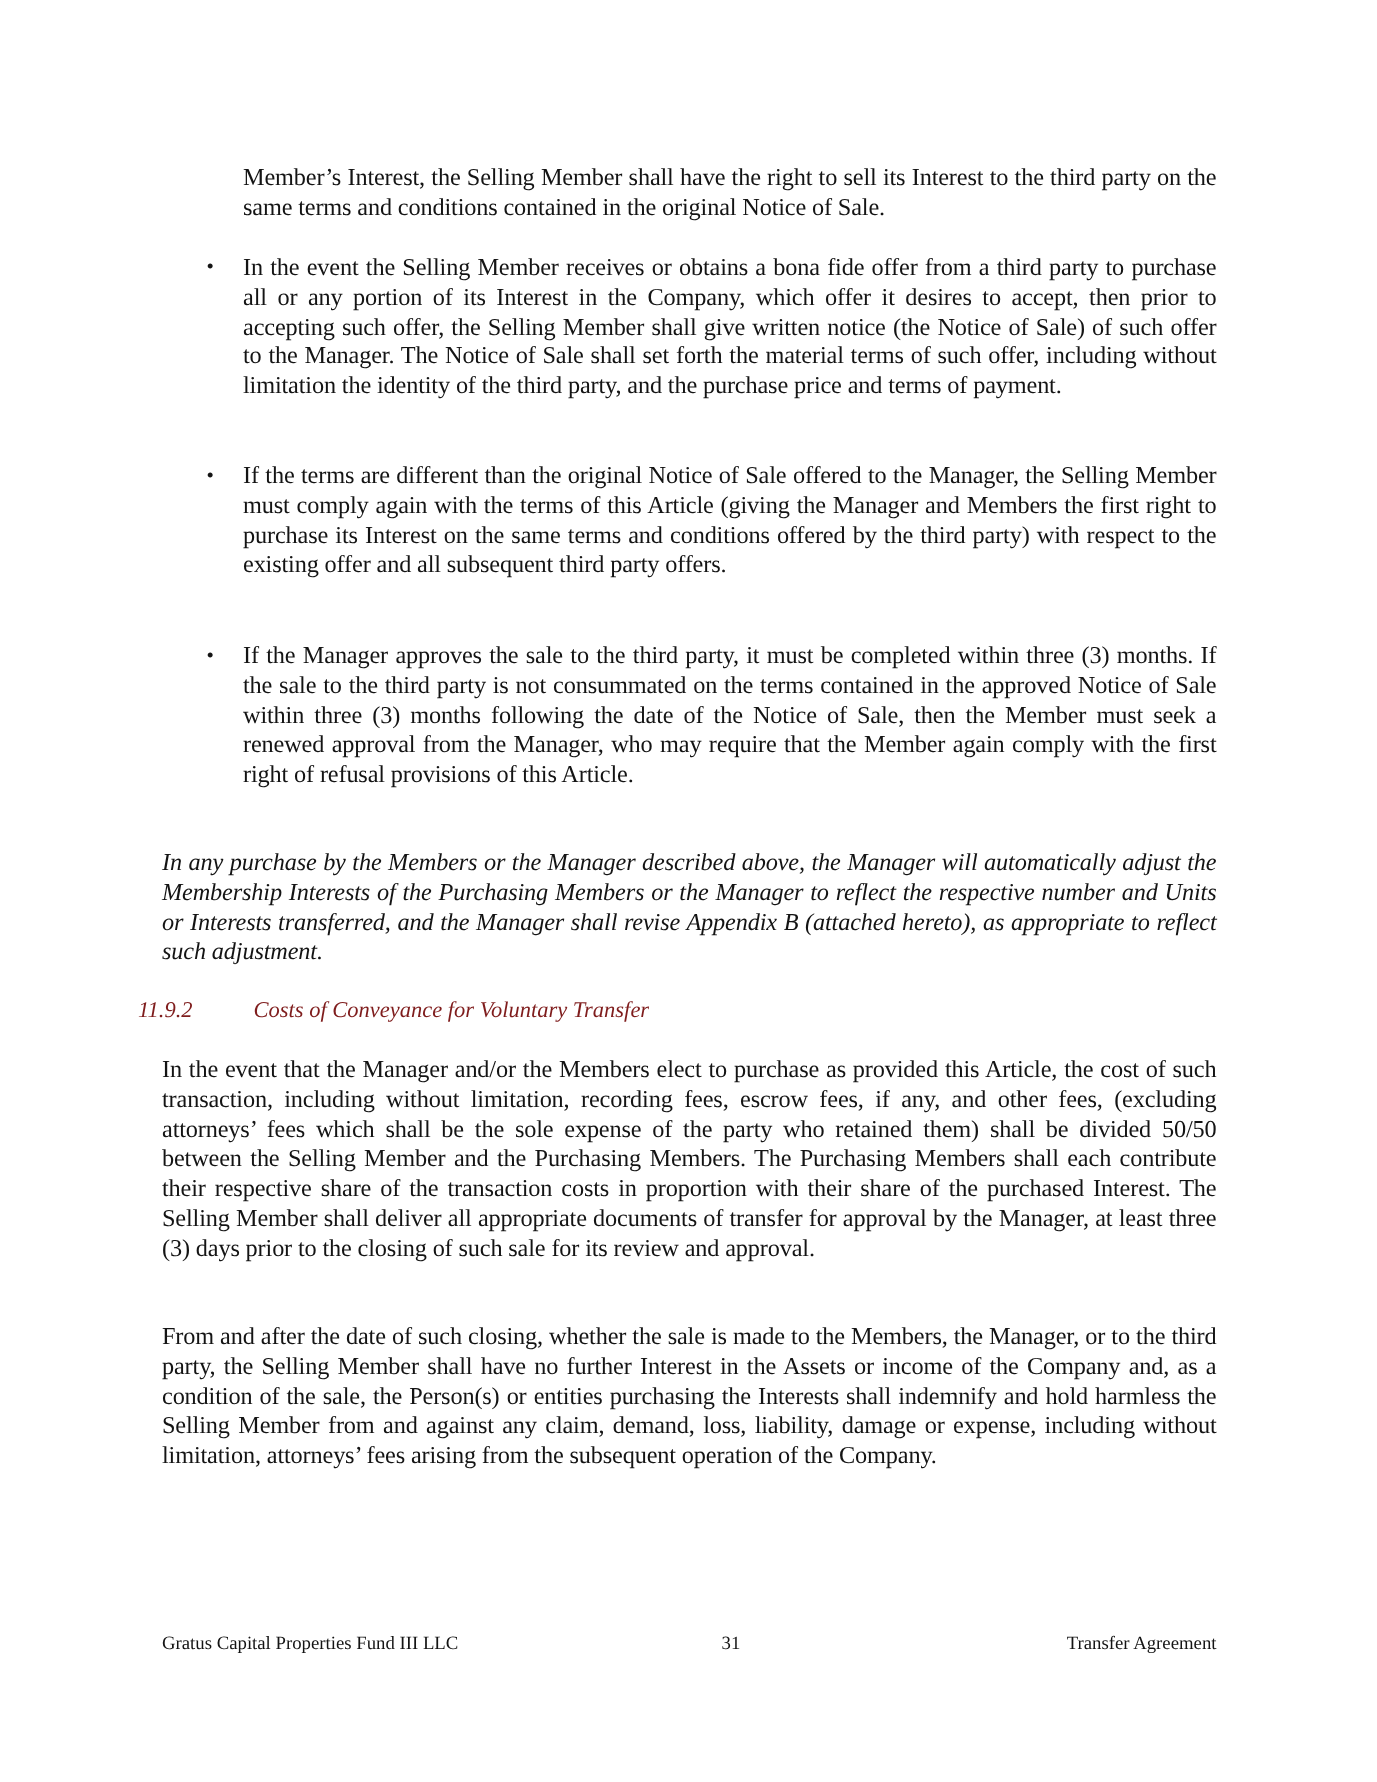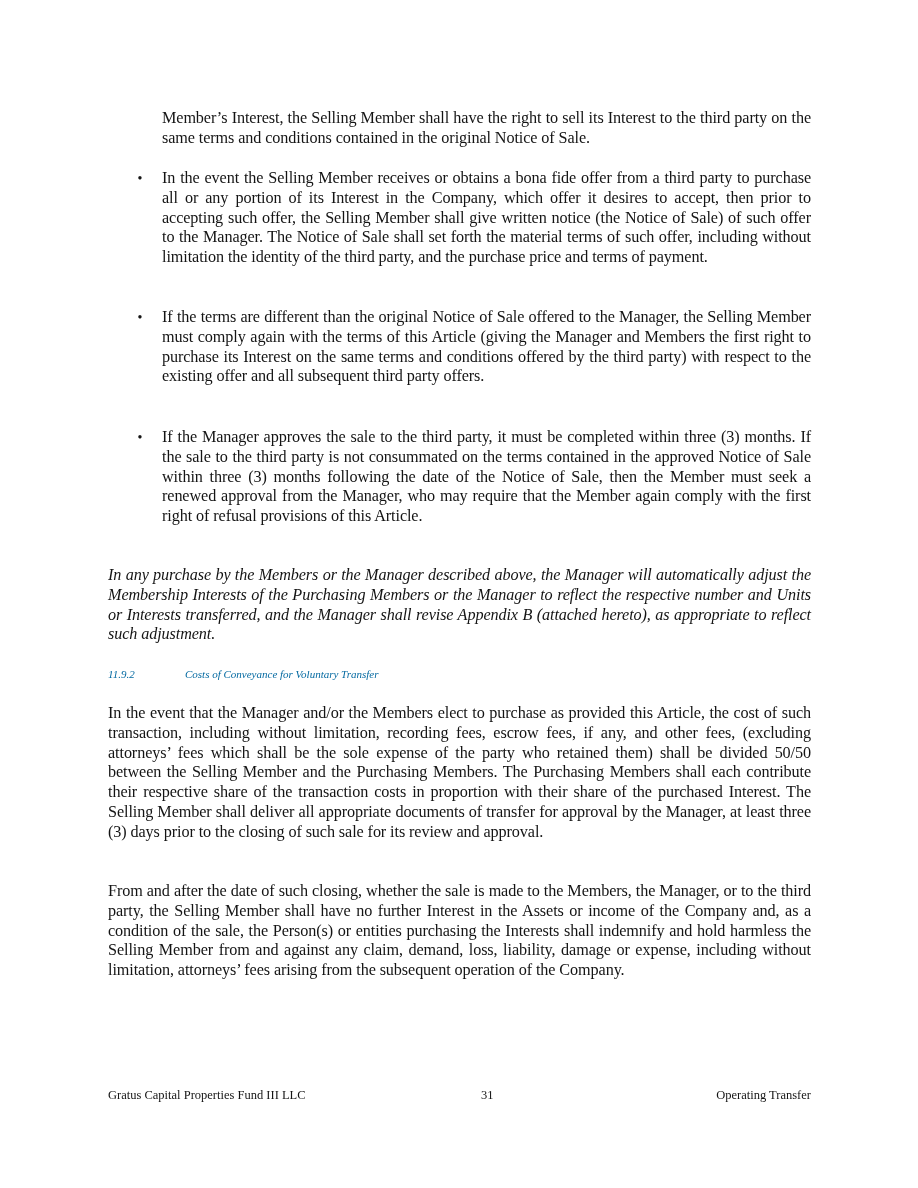--- a/index.html
+++ b/index.html
@@ -50,27 +50,27 @@
       line-height: 19.8px;
       color: #141414;
     }
     .para {
       position: absolute;
       left: 108px;
       width: 703px;
     }
     .heading {
       position: absolute;
-      left: 108px;
+      left: 92px;
       top: 665px;
       font-style: italic;
       font-family: "Liberation Serif", "DejaVu Serif", serif;
-      font-size: 11px;
+      font-size: 15px;
       line-height: 19.8px;
-      color: #0369a1;
+      color: #7f1d1d;
     }
     .heading .num {
       display: inline-block;
       width: 77px;
     }
     .footer {
       position: absolute;
       top: 1087px;
       left: 108px;
       width: 703px;
@@ -112,16 +112,16 @@
     <span class="num">11.9.2</span><span>Costs of Conveyance for Voluntary Transfer</span>
   </div>
 
   <div class="text para" style="top:704px;">In the event that the Manager and/or the Members elect to purchase as provided this Article, the cost of such transaction, including without limitation, recording fees, escrow fees, if any, and other fees, (excluding attorneys’ fees which shall be the sole expense of the party who retained them) shall be divided 50/50 between the Selling Member and the Purchasing Members. The Purchasing Members shall each contribute their respective share of the transaction costs in proportion with their share of the purchased Interest. The Selling Member shall deliver all appropriate documents of transfer for approval by the Manager, at least three (3) days prior to the closing of such sale for its review and approval.</div>
 
   <div class="text para" style="top:882px;">From and after the date of such closing, whether the sale is made to the Members, the Manager, or to the third party, the Selling Member shall have no further Interest in the Assets or income of the Company and, as a condition of the sale, the Person(s) or entities purchasing the Interests shall indemnify and hold harmless the Selling Member from and against any claim, demand, loss, liability, damage or expense, including without limitation, attorneys’ fees arising from the subsequent operation of the Company.</div>
 
   <div class="footer">
     <span class="left">Gratus Capital Properties Fund III LLC</span>
     <span class="center">31</span>
-    <span class="right">Operating Transfer</span>
+    <span class="right">Transfer Agreement</span>
   </div>
 
 </div>
 
 </body></html>

